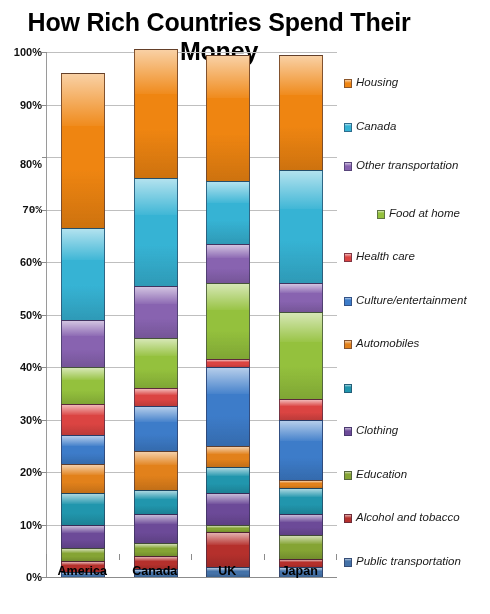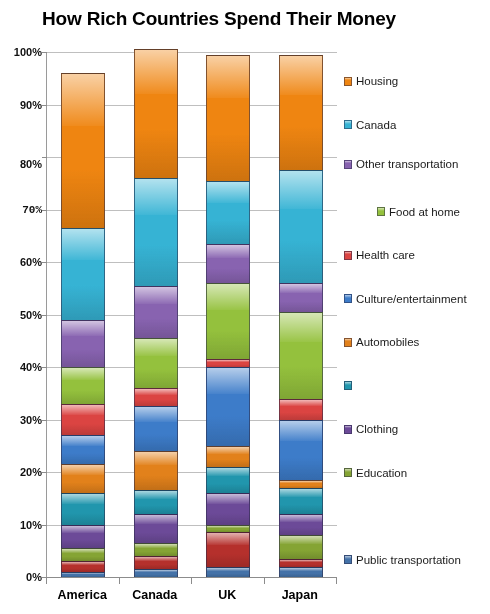--- a/index.html
+++ b/index.html
@@ -23,21 +23,21 @@
     height: 614px;
   }
 
   
   #chart-title {
     position: absolute;
     left: 0;
     top: 8px;
     width: 438px;
     text-align: center;
-    font-size: 19px;
+    font-size: 25px;
     font-weight: bold;
     letter-spacing: -0.2px;
     color: #000000;
   }
 
   
   #plot-area {
     position: absolute;
     left: 46px;
     top: 52px;
@@ -117,21 +117,21 @@
     width: 100%;
     height: 34%;
     background: linear-gradient(to bottom, rgba(255,255,255,.62), rgba(255,255,255,.05));
     pointer-events: none;
   }
 
   
   #x-axis {
     position: absolute;
     left: 46px;
-    top: 578px;
+    top: 554px;
     width: 291px;
     height: 36px;
   }
   .x-tickmark {
     position: absolute;
     top: 0;
     width: 1px;
     height: 6px;
     background: #8c8c8c;
   }
@@ -150,23 +150,24 @@
     position: absolute;
     left: 344px;
     top: 52px;
     width: 146px;
     height: 540px;
   }
   .legend-item {
     position: absolute;
     left: 0;
     display: flex;
-    align-items: center;
+    align-items: flex-end;
     height: 14px;
     white-space: nowrap;
+    font-style: italic;
   }
   .legend-swatch {
     width: 8px;
     height: 9px;
     margin-right: 4px;
     flex: 0 0 auto;
     border: 1px solid rgba(40,40,70,.5);
     box-sizing: border-box;
     position: relative;
   }
@@ -339,19 +340,23 @@
         <span class="legend-swatch" style="background: rgb(33, 150, 173);"></span>
       </div>
       <div class="legend-item" style="top: 370px;">
         <span class="legend-swatch" style="background: rgb(108, 74, 152);"></span>
         <span class="legend-label">Clothing</span>
       </div>
       <div class="legend-item" style="top: 413.5px;">
         <span class="legend-swatch" style="background: rgb(133, 164, 52);"></span>
         <span class="legend-label">Education</span>
       </div>
+      <div class="legend-item" style="top: 457px;">
+        <span class="legend-swatch" style="background: rgb(181, 48, 44);"></span>
+        <span class="legend-label">Alcohol and tobacco</span>
+      </div>
       <div class="legend-item" style="top: 500.5px;">
         <span class="legend-swatch" style="background: rgb(68, 114, 168);"></span>
         <span class="legend-label">Public transportation</span>
       </div>
     </div>
 
 </div>
 
 </body></html>

